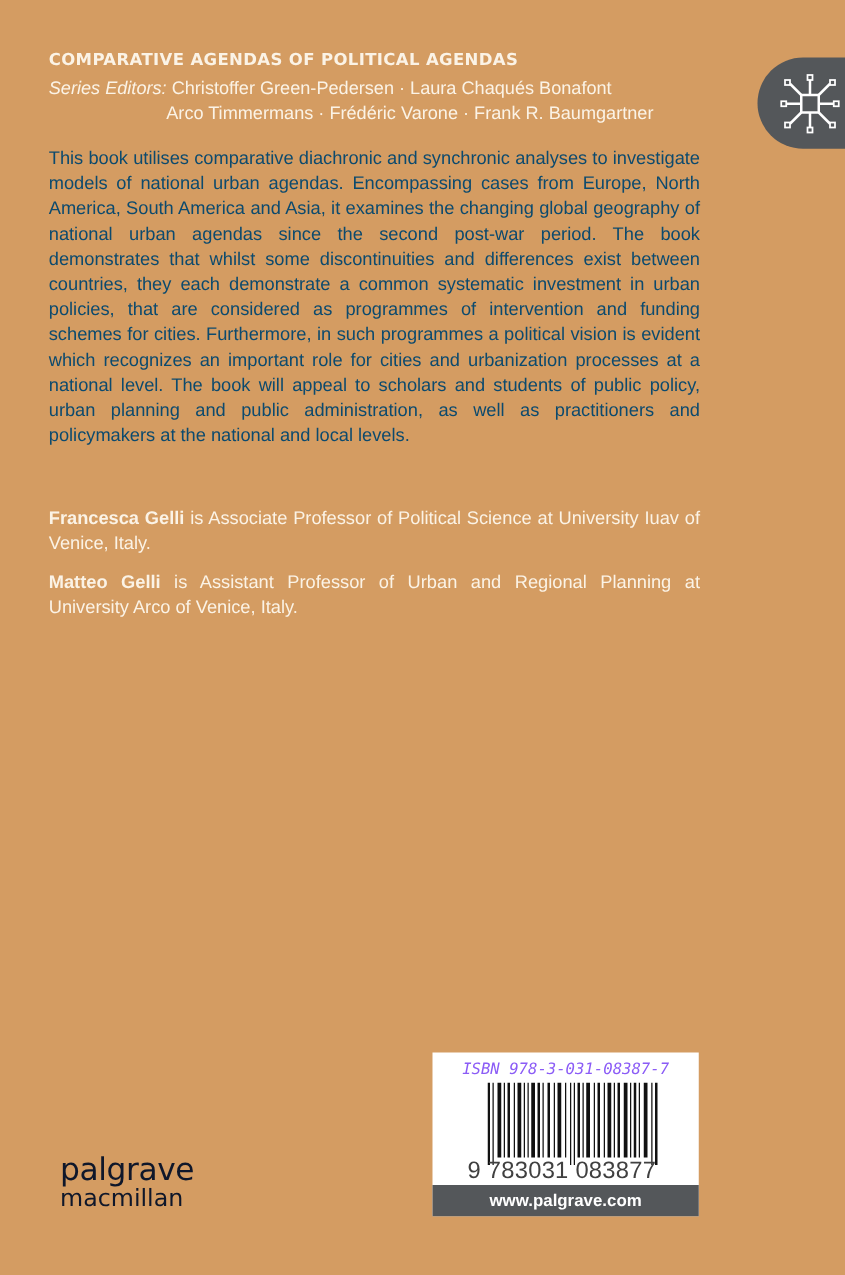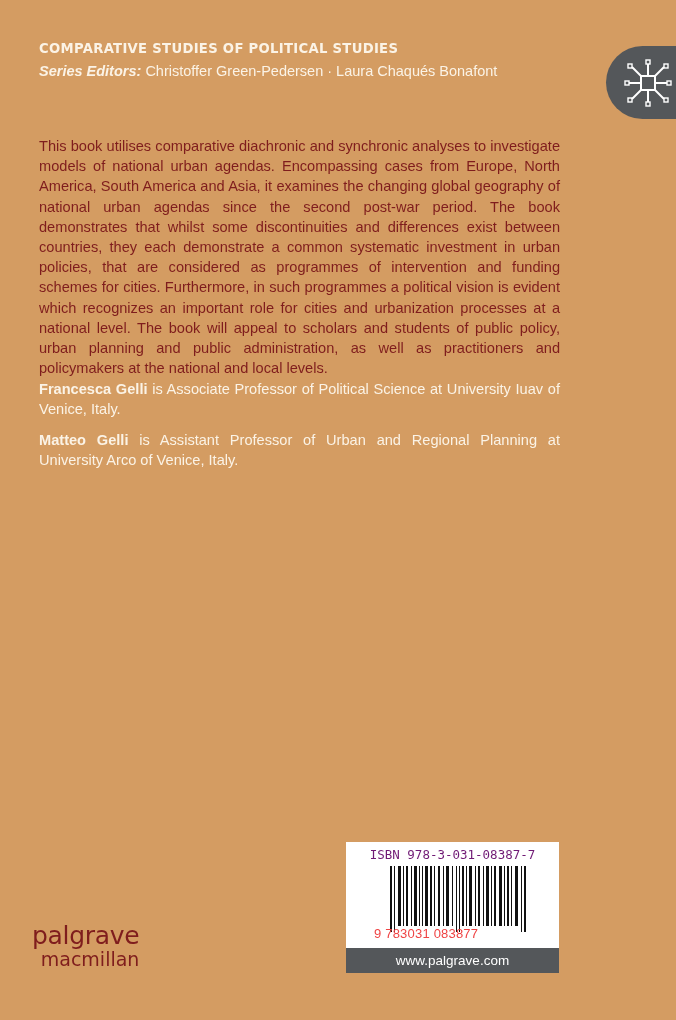--- a/index.html
+++ b/index.html
@@ -15,76 +15,77 @@
   .series-title {
     position: absolute; left: 39px; top: 41px;
     font-family: "DejaVu Sans", sans-serif;
     font-weight: bold; font-size: 13.2px; letter-spacing: 0.3px;
     color: #fbf3e6;
   }
   .editors {
     position: absolute; left: 39px; top: 61px;
     font-size: 14.5px; line-height: 20px; color: #fbf3e6;
   }
-  .editors .label { font-style: italic; font-weight: bold; margin-top: 36px; }
+  .editors .label { font-style: italic; font-weight: normal; margin-top: 36px; }
   .editors .names { font-weight: normal; }
   .editors .line2 { padding-left: 94px; display: block; }
 
   .pill {
     position: absolute; left: 606px; top: 46px;
     width: 90px; height: 73px;
     background: #54575a;
     border-radius: 37px 0 0 37px;
   }
   .pill svg { position: absolute; left: 14px; top: 9px; }
 
   .blurb {
-    position: absolute; left: 39px; top: 136px; width: 521px;
+    position: absolute; left: 39px; top: 117px; width: 521px;
     font-size: 14.6px; line-height: 20.2px;
-    text-align: justify; color: #7f1d1d;
+    text-align: justify; color: #0c4a6e;
   }
-  .bio { position: absolute; left: 39px; width: 521px; font-size: 14.6px; line-height: 20.2px; color: #fbf3e6; text-align: justify; }
+  .bio { position: absolute; left: 39px; width: 521px; font-size: 14.6px; line-height: 20.2px; color: #fbf3e6; text-align: justify; margin-top: 26px; }
   .bio b { font-weight: bold; }
   .bio1 { top: 379px; }
   .bio2 { top: 430px; }
 
   .isbn-box {
     position: absolute; left: 346px; top: 842px; width: 213px; height: 131px;
     background: #ffffff;
   }
   .isbn-text {
     position: absolute; left: 0; top: 5px; width: 100%;
     text-align: center;
-    font-family: "DejaVu Sans Mono", monospace; font-size: 12.5px; color: #701a75;
+    font-family: "DejaVu Sans Mono", monospace; font-size: 12.5px; color: #8b5cf6; font-style: italic;
   }
   .barcode { position: absolute; left: 44px; top: 24px; }
   .barcode-num {
     position: absolute; left: 28px; top: 84px;
-    font-family: "Liberation Sans", sans-serif; font-size: 13px; color: #ef4444;
+    font-family: "Liberation Sans", sans-serif; font-size: 19px; color: #404040;
     letter-spacing: 0.2px;
   }
   .url-band {
     position: absolute; left: 0; top: 106px; width: 100%; height: 25px;
     background: #54575a; color: #ffffff;
-    font-size: 13.5px; font-weight: normal; text-align: center; line-height: 25px;
+    font-size: 13.5px; font-weight: bold; text-align: center; line-height: 25px;
   }
   .logo {
-    position: absolute; left: 32px; top: 924px; color: #7f1d1d;
+    position: absolute; left: 48px; top: 924px; color: #0f172a;
     font-family: "DejaVu Sans", sans-serif;
   }
   .logo .l1 { display: block; font-size: 25px; line-height: 24px; letter-spacing: -0.3px; }
-  .logo .l2 { display: block; font-size: 19px; line-height: 22px; text-align: right; }
+  .logo .l2 { display: block; font-size: 19px; line-height: 22px; }
 </style>
 </head>
 <body>
 
-<div class="series-title">COMPARATIVE STUDIES OF POLITICAL STUDIES</div>
+<div class="series-title">COMPARATIVE AGENDAS OF POLITICAL AGENDAS</div>
 <div class="editors">
   <span class="label">Series Editors:</span>
   <span class="names">Christoffer Green-Pedersen · Laura Chaqués Bonafont</span>
+  <span class="names line2">Arco Timmermans · Frédéric Varone · Frank R. Baumgartner</span>
 </div>
 
 <div class="pill">
   <svg width="56" height="56" viewBox="0 0 56 56" fill="none" stroke="#ffffff" stroke-width="2">
     <rect x="21" y="21" width="14" height="14"></rect>
     <line x1="28" y1="21" x2="28" y2="9"></line>
       <rect x="26" y="5" width="4" height="4" stroke-width="1.4"></rect>
     <line x1="28" y1="35" x2="28" y2="47"></line>
       <rect x="26" y="47" width="4" height="4" stroke-width="1.4"></rect>
     <line x1="21" y1="28" x2="9" y2="28"></line>

